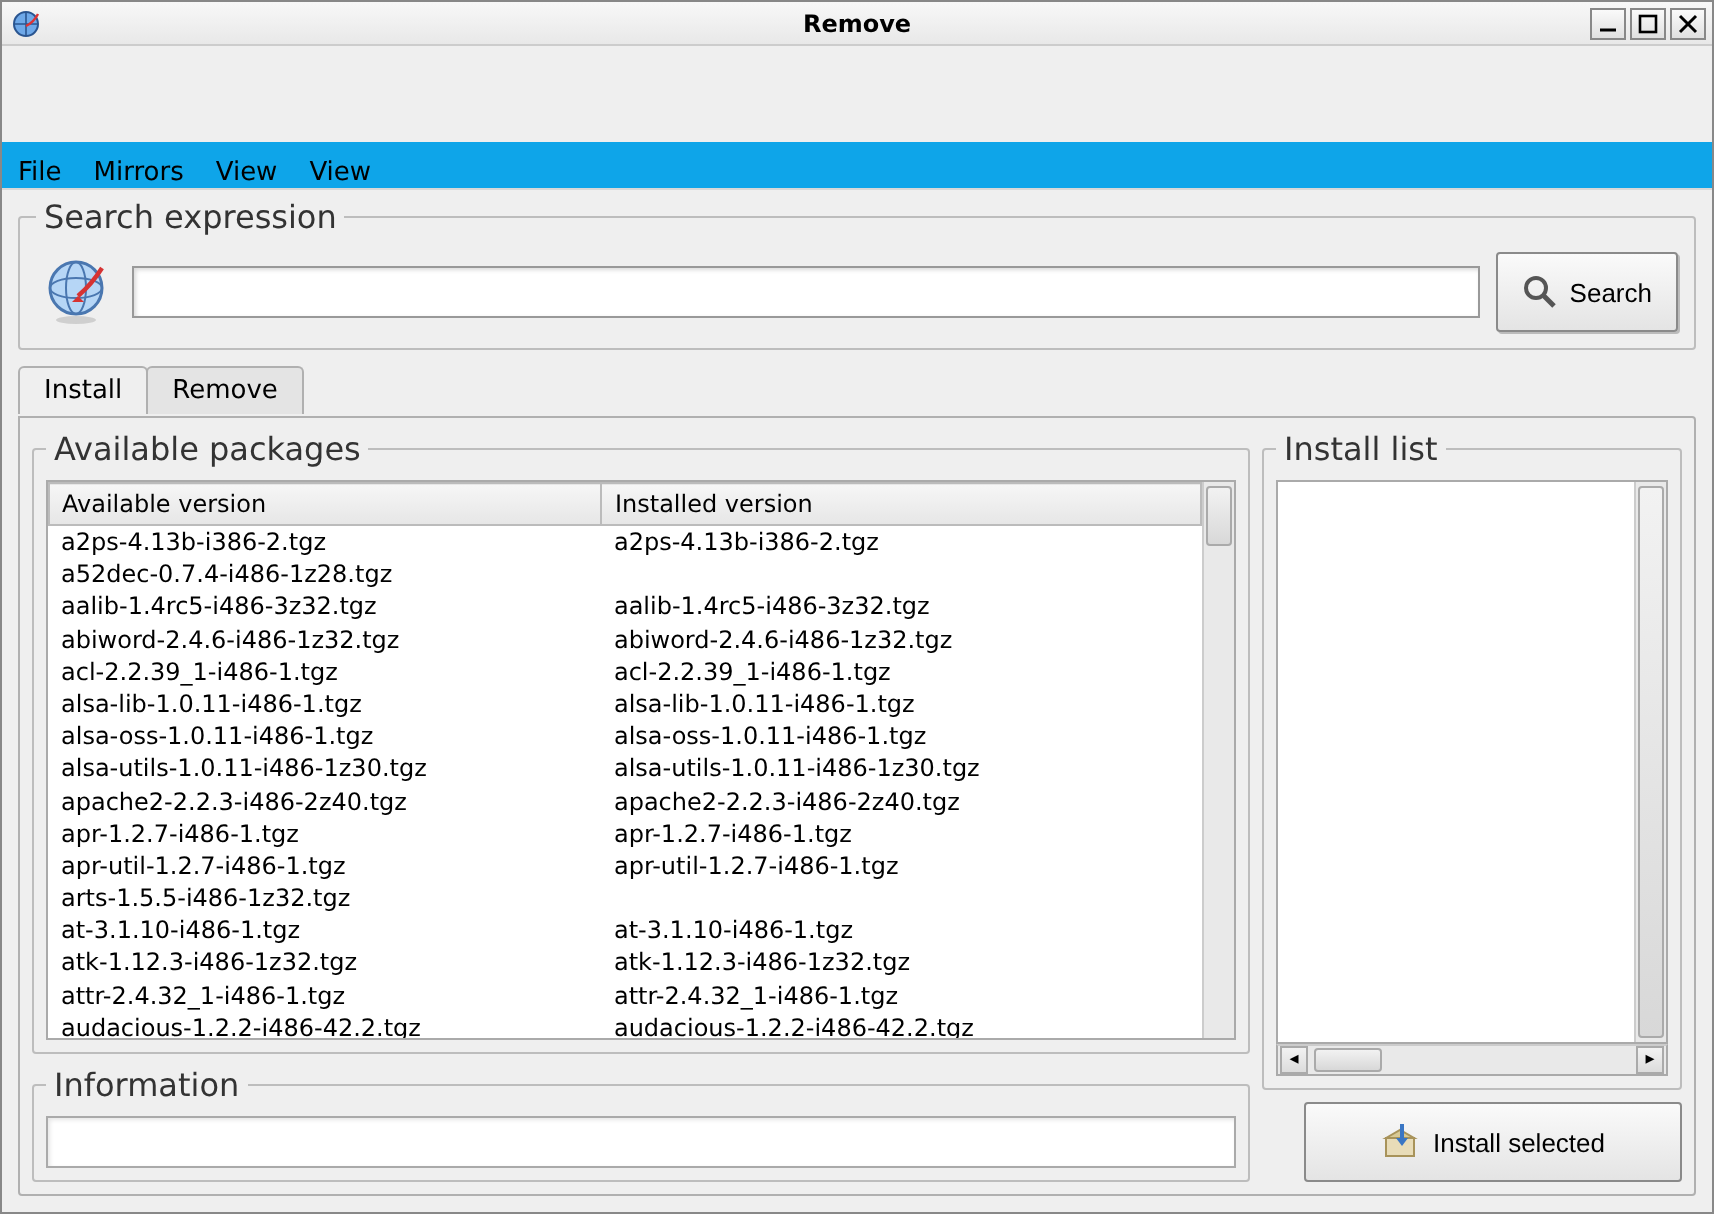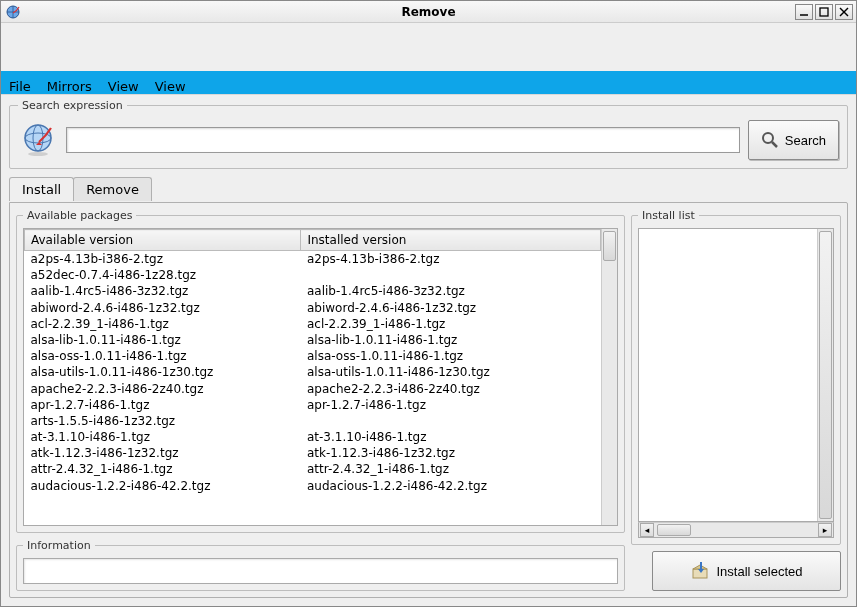--- a/index.html
+++ b/index.html
@@ -70,21 +70,21 @@
     overflow: hidden;
   }
   fieldset {
     border: 1px solid #bdbdbd;
     border-radius: 2px;
     margin: 0;
     padding: 8px;
     background: #efefef;
   }
   legend {
-    font-size: 11px;
+    font-size: 16px;
     padding: 0 4px;
     color: #333;
   }
   .search-row {
     display: flex;
     align-items: center;
     gap: 8px;
   }
   .globe-icon {
     width: 40px; height: 40px;
@@ -399,20 +399,24 @@
                       <td>alsa-utils-1.0.11-i486-1z30.tgz</td>
                       <td>alsa-utils-1.0.11-i486-1z30.tgz</td>
                     </tr>
                     <tr>
                       <td>apache2-2.2.3-i486-2z40.tgz</td>
                       <td>apache2-2.2.3-i486-2z40.tgz</td>
                     </tr>
                     <tr>
                       <td>apr-1.2.7-i486-1.tgz</td>
                       <td>apr-1.2.7-i486-1.tgz</td>
+                    </tr>
+                    <tr>
+                      <td>apr-util-1.2.7-i486-1.tgz</td>
+                      <td>apr-util-1.2.7-i486-1.tgz</td>
                     </tr>
                     <tr>
                       <td>arts-1.5.5-i486-1z32.tgz</td>
                       <td></td>
                     </tr>
                     <tr>
                       <td>at-3.1.10-i486-1.tgz</td>
                       <td>at-3.1.10-i486-1.tgz</td>
                     </tr>
                     <tr>

